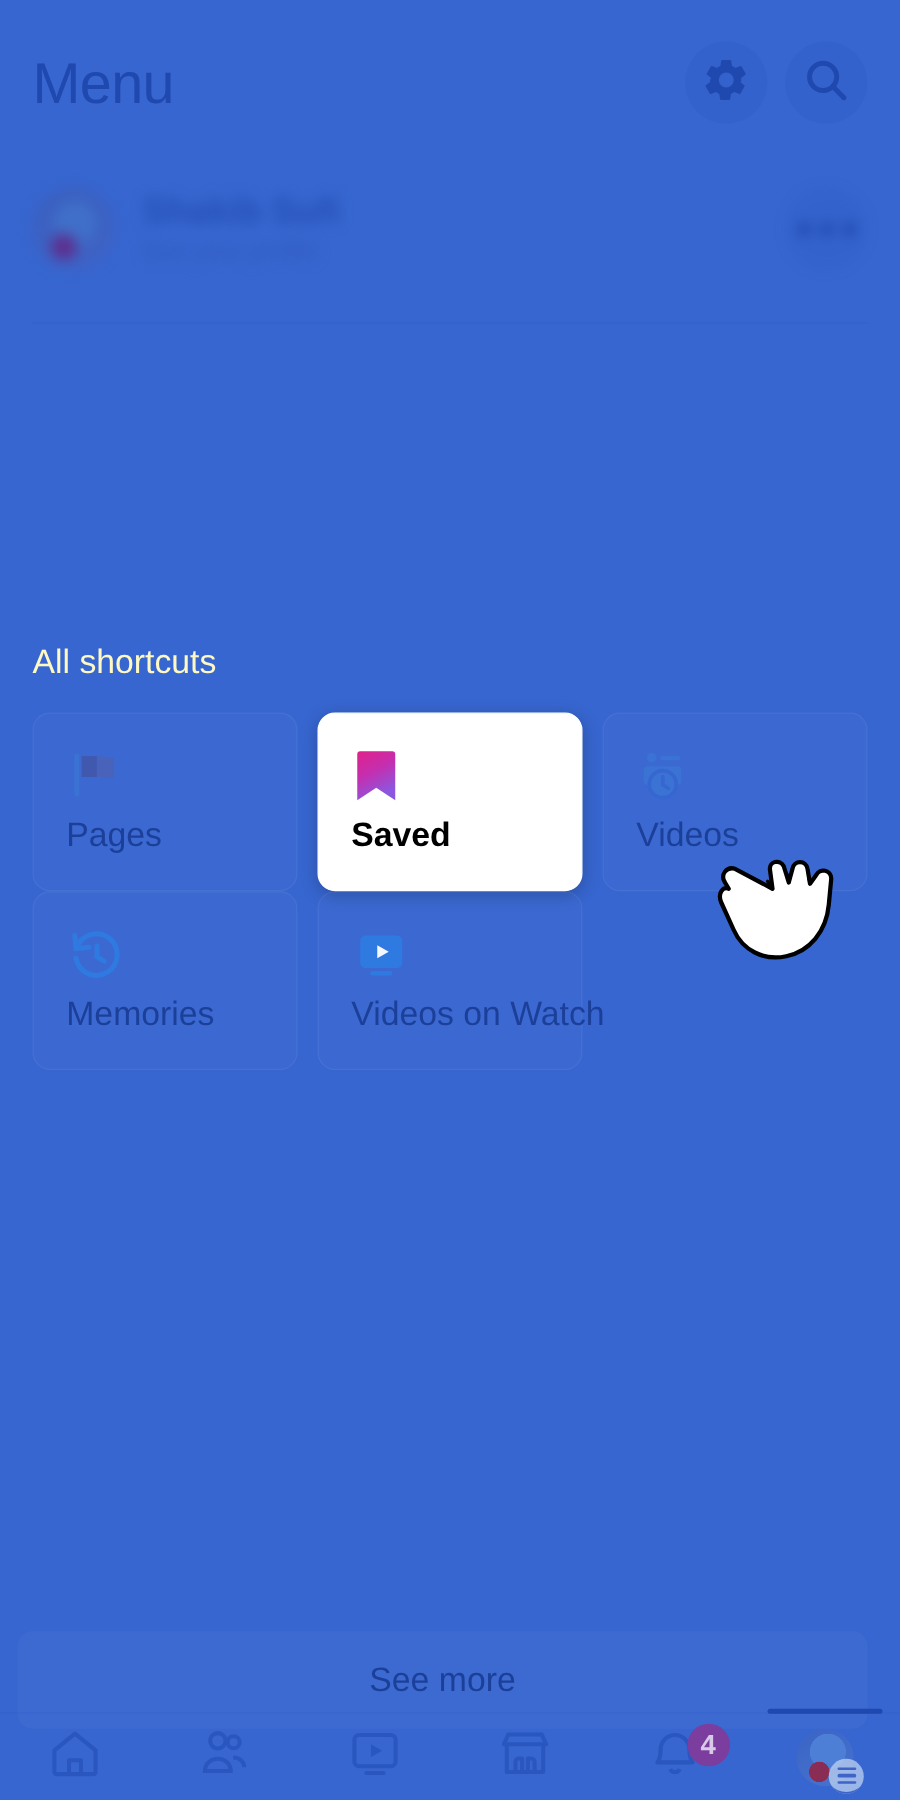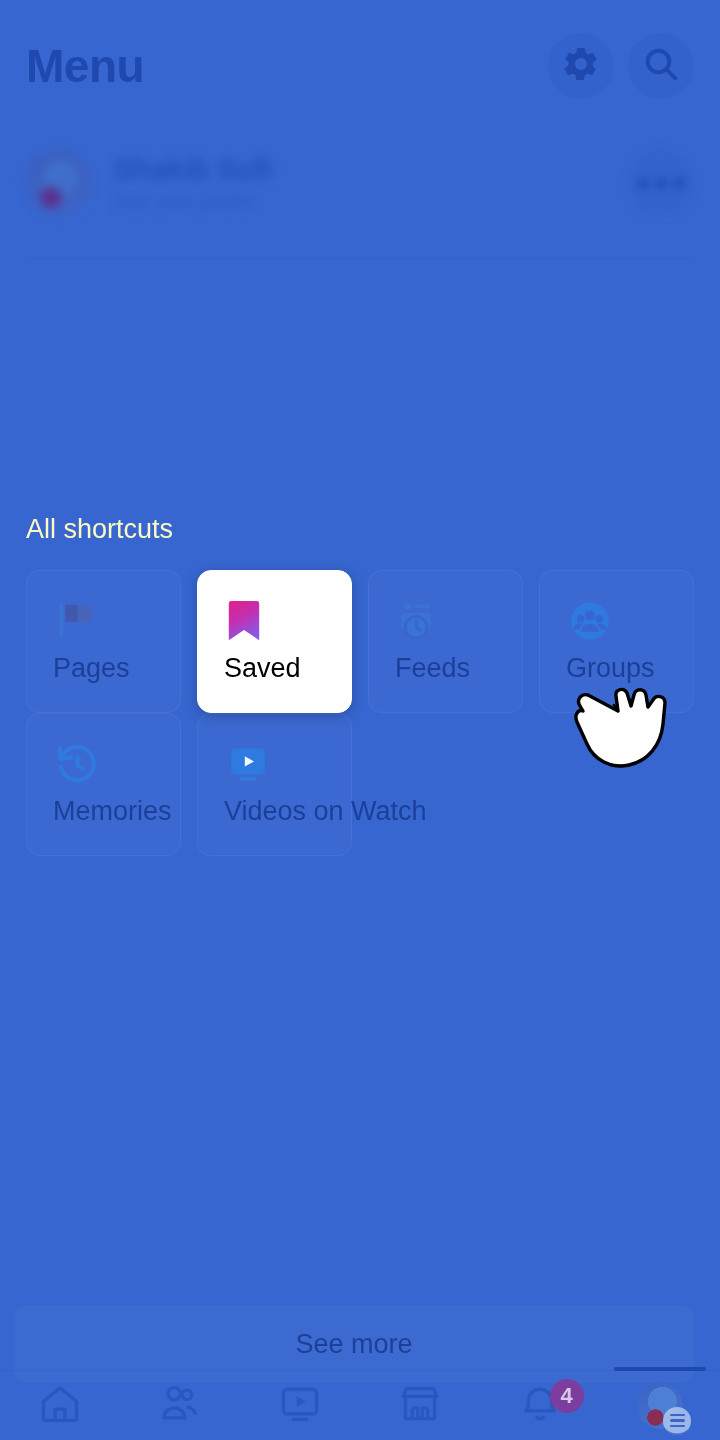--- a/index.html
+++ b/index.html
@@ -27,21 +27,21 @@
   .header {
     position: absolute;
     top: 0; left: 0; right: 0;
     height: 132px;
     display: flex;
     align-items: center;
     padding: 0 26px;
   }
   .menu-title {
     font-size: 46px;
-    font-weight: 700;
+    font-weight: 400;
     color: #1f49ae;
     letter-spacing: -0.5px;
     line-height: 1;
   }
   .header-actions {
     margin-left: auto;
     display: flex;
     align-items: center;
     gap: 14px;
   }
@@ -116,21 +116,21 @@
     font-size: 27px;
     color: #fef9c3;
     line-height: 1;
   }
 
   
   .grid {
     position: absolute;
     top: 570px; left: 26px; right: 26px;
     display: grid;
-    grid-template-columns: 1fr 1fr 1fr 1fr;
+    grid-template-columns: 1fr 1fr 1fr;
     column-gap: 16px;
     row-gap: 0px;
   }
   .card {
     height: 143px;
     border-radius: 14px;
     border: 1px solid rgba(255,255,255,0.055);
     background: rgba(255,255,255,0.025);
     padding: 26px 0 0 26px;
     position: relative;
@@ -148,20 +148,21 @@
     line-height: 1;
     white-space: nowrap;
   }
 
   
   .card.highlight {
     background: #ffffff;
     border: 1px solid #ffffff;
     box-shadow: 0 3px 14px rgba(0,0,0,0.22);
     z-index: 40;
+    font-weight: bold;
   }
   .card.highlight .card-label { color: #000000; }
 
   
   .see-more {
     position: absolute;
     left: 14px; right: 26px;
     top: 1305px;
     height: 78px;
     border-radius: 12px;
@@ -344,38 +345,24 @@
     <div class="card">
       <span class="card-icon">
         <svg width="48" height="48" viewBox="0 0 24 24">
           <circle cx="6.2" cy="4.6" r="1.9" fill="#3b73d4"></circle>
           <rect x="9.6" y="3.8" width="8" height="1.8" rx="0.9" fill="#3b73d4"></rect>
           <rect x="3" y="8" width="15" height="7.5" rx="1.6" fill="#3b73d4"></rect>
           <circle cx="10.6" cy="15.2" r="5.4" fill="#3b73d4" stroke="#3766d0" stroke-width="1.5"></circle>
           <path d="M10.6 12.1v3.3l2.2 1.4" stroke="#3766d0" stroke-width="1.5" fill="none" stroke-linecap="round"></path>
         </svg>
       </span>
-      <span class="card-label">Feeds</span>
-    </div>
-
-
-    <div class="card">
-      <span class="card-icon">
-        <svg width="48" height="48" viewBox="0 0 24 24">
-          <circle cx="12" cy="12" r="9.3" fill="#2f7ae0"></circle>
-          <circle cx="12" cy="9.3" r="2.5" fill="#3766d0"></circle>
-          <circle cx="7.3" cy="10.9" r="1.9" fill="#3766d0"></circle>
-          <circle cx="16.7" cy="10.9" r="1.9" fill="#3766d0"></circle>
-          <path d="M7.6 17.4c0-2.5 1.9-4 4.4-4s4.4 1.5 4.4 4z" fill="#3766d0"></path>
-          <path d="M3.9 16.2c0-1.9 1.3-2.9 3.1-2.9.6 0 1.1.1 1.6.3-.9.7-1.5 1.6-1.7 2.6z" fill="#3766d0"></path>
-          <path d="M20.1 16.2c0-1.9-1.3-2.9-3.1-2.9-.6 0-1.1.1-1.6.3.9.7 1.5 1.6 1.7 2.6z" fill="#3766d0"></path>
-        </svg>
-      </span>
-      <span class="card-label">Groups</span>
-    </div>
+      <span class="card-label">Videos</span>
+    </div>
+
+
 
 
     <div class="card">
       <span class="card-icon">
         <svg width="48" height="48" viewBox="0 0 24 24" fill="none" stroke="#2f7ae0" stroke-width="2" stroke-linecap="round">
           <path d="M4.2 9.2A8.3 8.3 0 1 1 3.9 13.3"></path>
           <polyline points="3.4,4.2 3.9,9.4 9.1,8.9"></polyline>
           <path d="M12.3 8.4v4.3l2.9 1.8"></path>
         </svg>
       </span>

